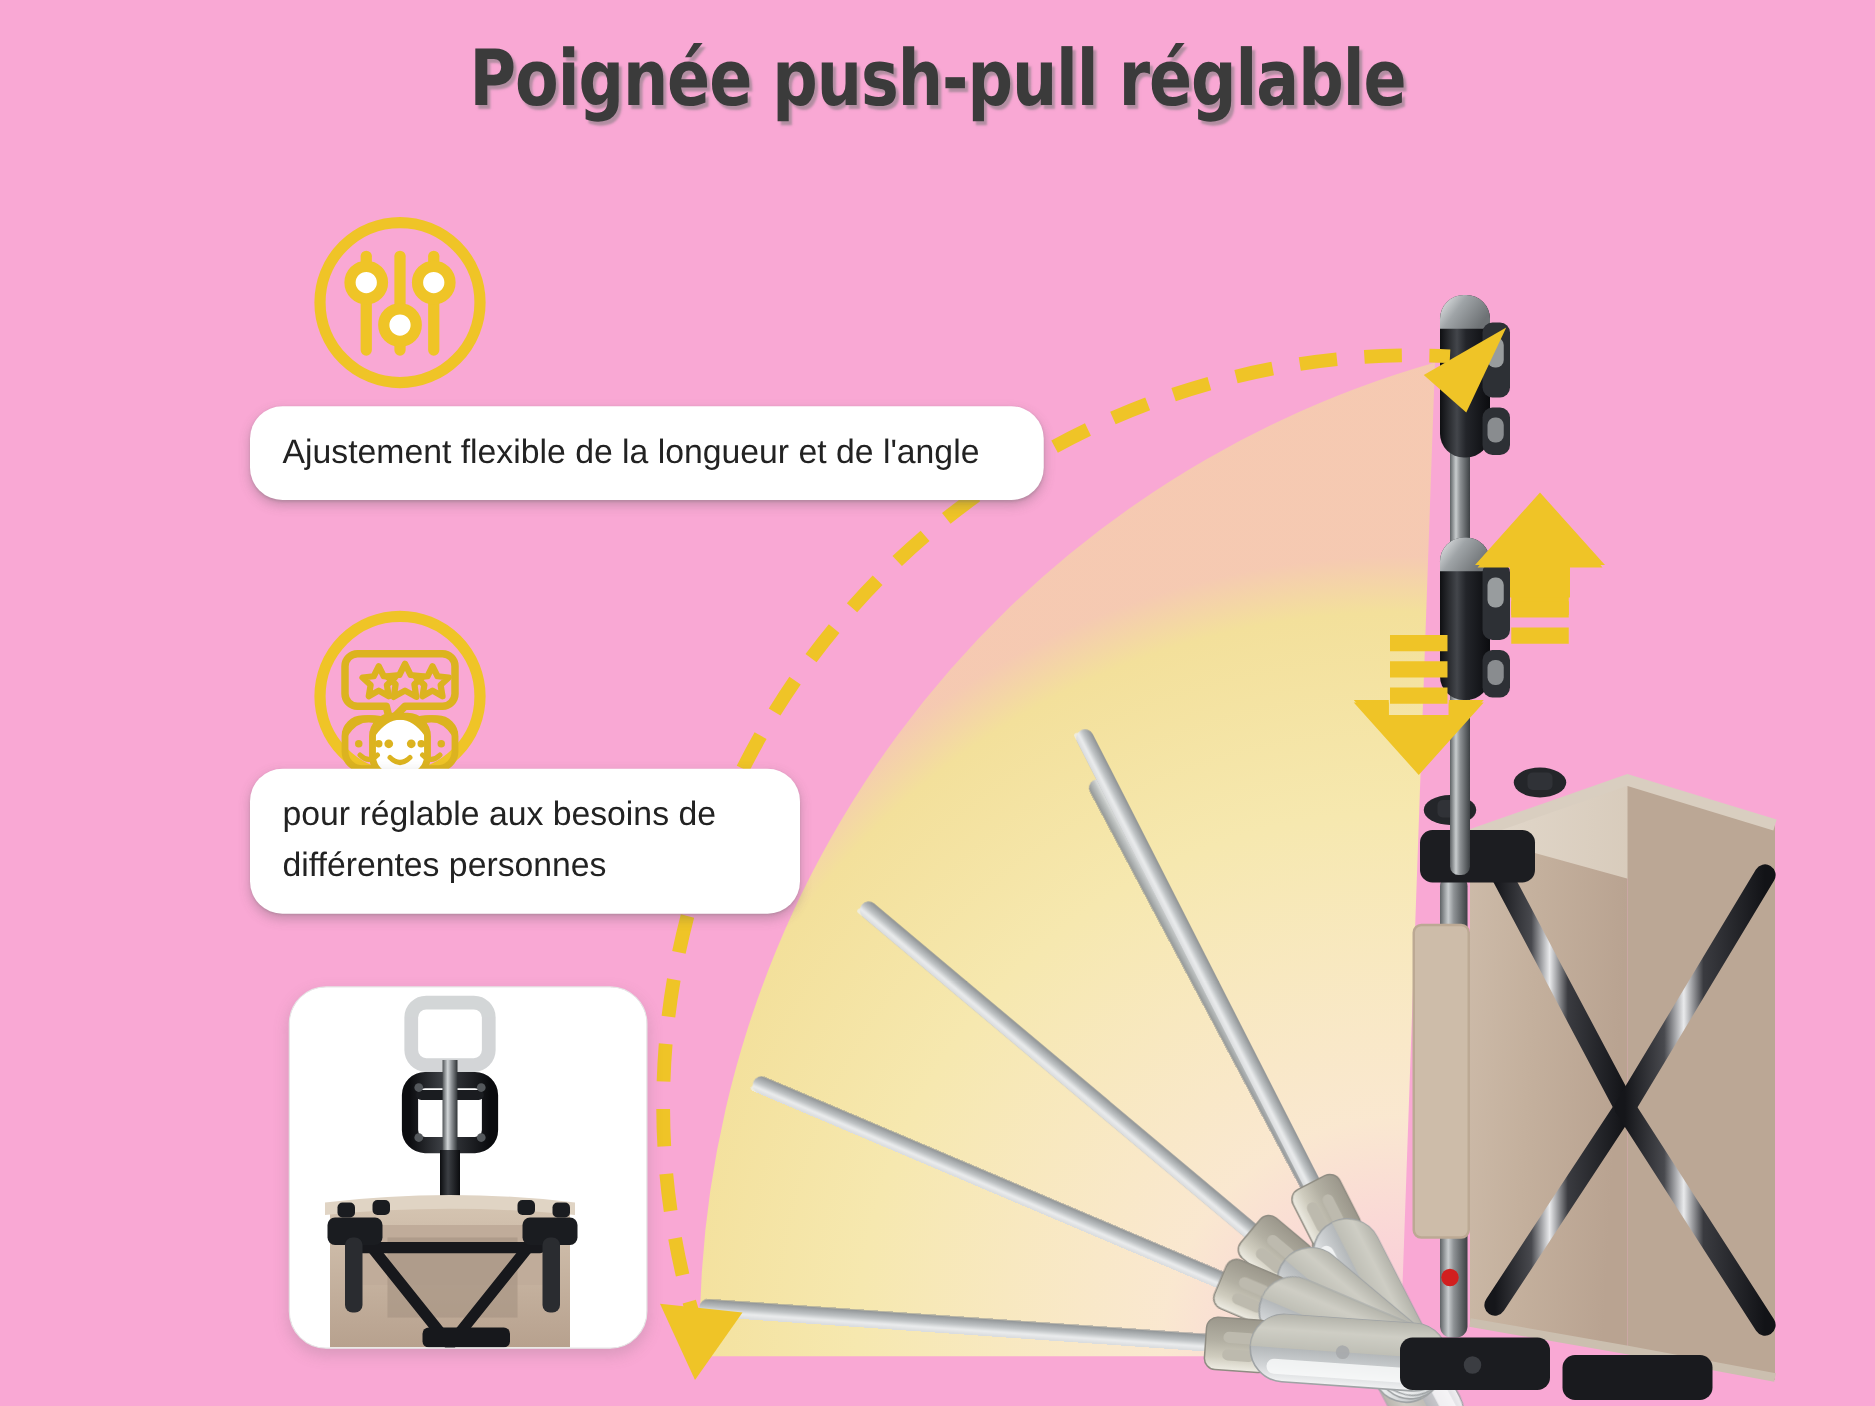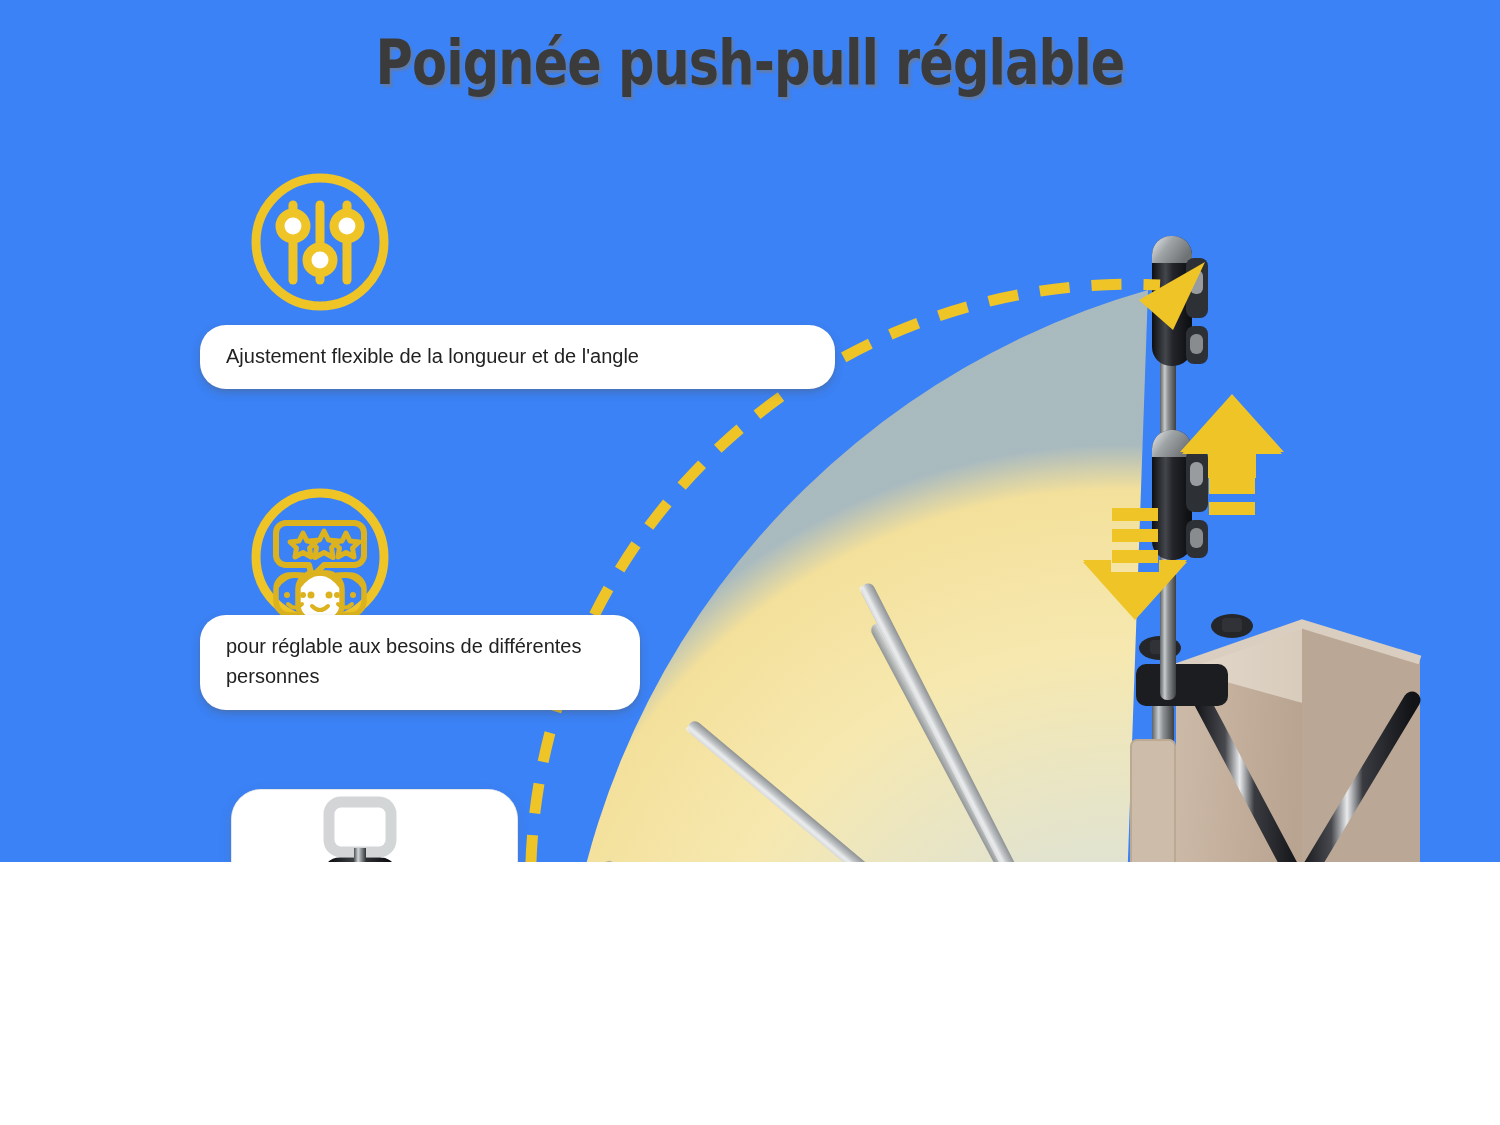--- a/index.html
+++ b/index.html
@@ -6,22 +6,22 @@
     margin: 0;
     padding: 0;
     background: #ffffff;
   }
   body {
     font-family: "Liberation Sans", sans-serif;
   }
   #stage {
     position: relative;
     width: 1500px;
-    height: 862px;
-    background: #3b82f6;
+    height: 1125px;
+    background: #f9a8d4;
     overflow: hidden;
   }
 
   
   #title {
     position: absolute;
     left: 0;
     top: 26px;
     width: 1500px;
     text-align: center;
@@ -44,21 +44,21 @@
     height: 148px;
   }
   .callout {
     position: absolute;
     background: #ffffff;
     border-radius: 26px;
     box-shadow: 0 4px 9px rgba(80,80,80,0.30), 0 1px 2px rgba(120,120,120,0.25);
     padding: 16px 26px 18px 26px;
     box-sizing: border-box;
     color: #222222;
-    font-size: 20px;
+    font-size: 27px;
     line-height: 1.52;
     z-index: 6;
   }
 
   #icon-sliders { left: 246px; top: 168px; }
   #callout-1 {
     left: 200px;
     top: 325px;
     width: 635px;
   }

